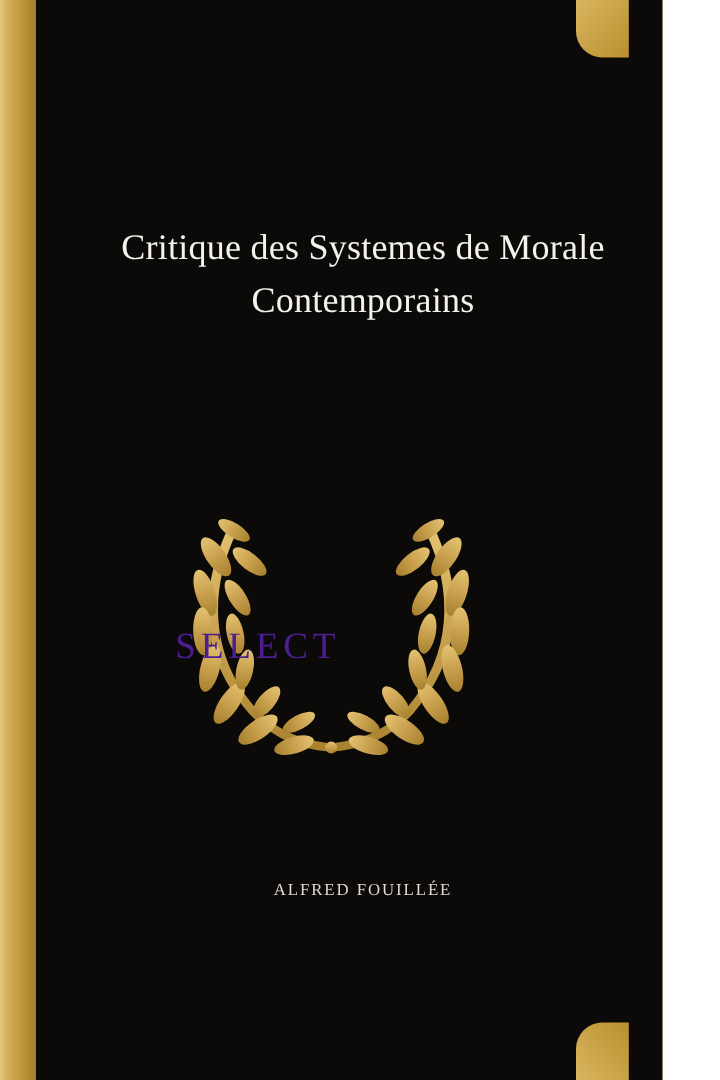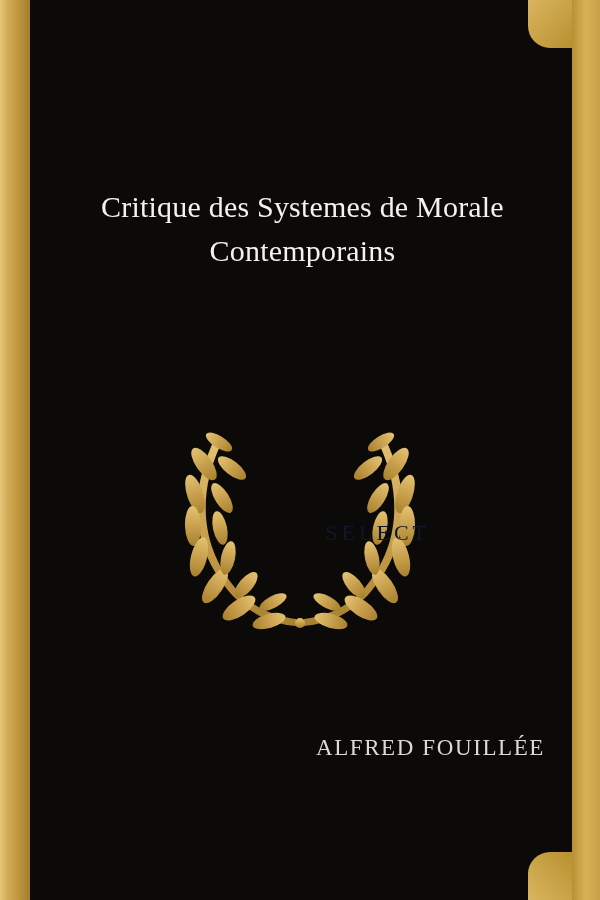--- a/index.html
+++ b/index.html
@@ -10,21 +10,21 @@
   body {
     width: 600px;
     height: 900px;
     overflow: hidden;
     font-family: "Liberation Serif", serif;
   }
 
   
   .cover {
     position: relative;
-    width: 600px;
+    width: 552px;
     height: 900px;
     background: #c8a04a; 
     box-sizing: border-box;
     overflow: hidden;
   }
 
   
   .spine {
     position: absolute;
     left: 0;
@@ -118,37 +118,37 @@
     font-family: "DejaVu Serif", serif;
     font-style: italic;
     font-size: 32px;
     letter-spacing: 1.5px;
   }
   .emblem-sub {
     position: absolute;
     left: 0;
     top: 100px;
     width: 260px;
-    text-align: right;
-    color: #0f172a;
-    font-family: "Liberation Serif", serif;
-    font-size: 22px;
+    text-align: left;
+    color: #4c1d95;
+    font-family: "Liberation Serif", serif;
+    font-size: 31px;
     letter-spacing: 4px;
   }
 
   
   .author {
     position: absolute;
     left: 60px;
     top: 735px;
     width: 485px;
-    text-align: right;
+    text-align: center;
     color: #ded9d2;
     font-family: "Liberation Serif", serif;
-    font-size: 23px;
+    font-size: 14px;
     letter-spacing: 1.6px;
   }
 </style>
 </head>
 <body>
 
 <div class="cover">
 
   <div class="spine"></div>
   <div class="right-edge"></div>

